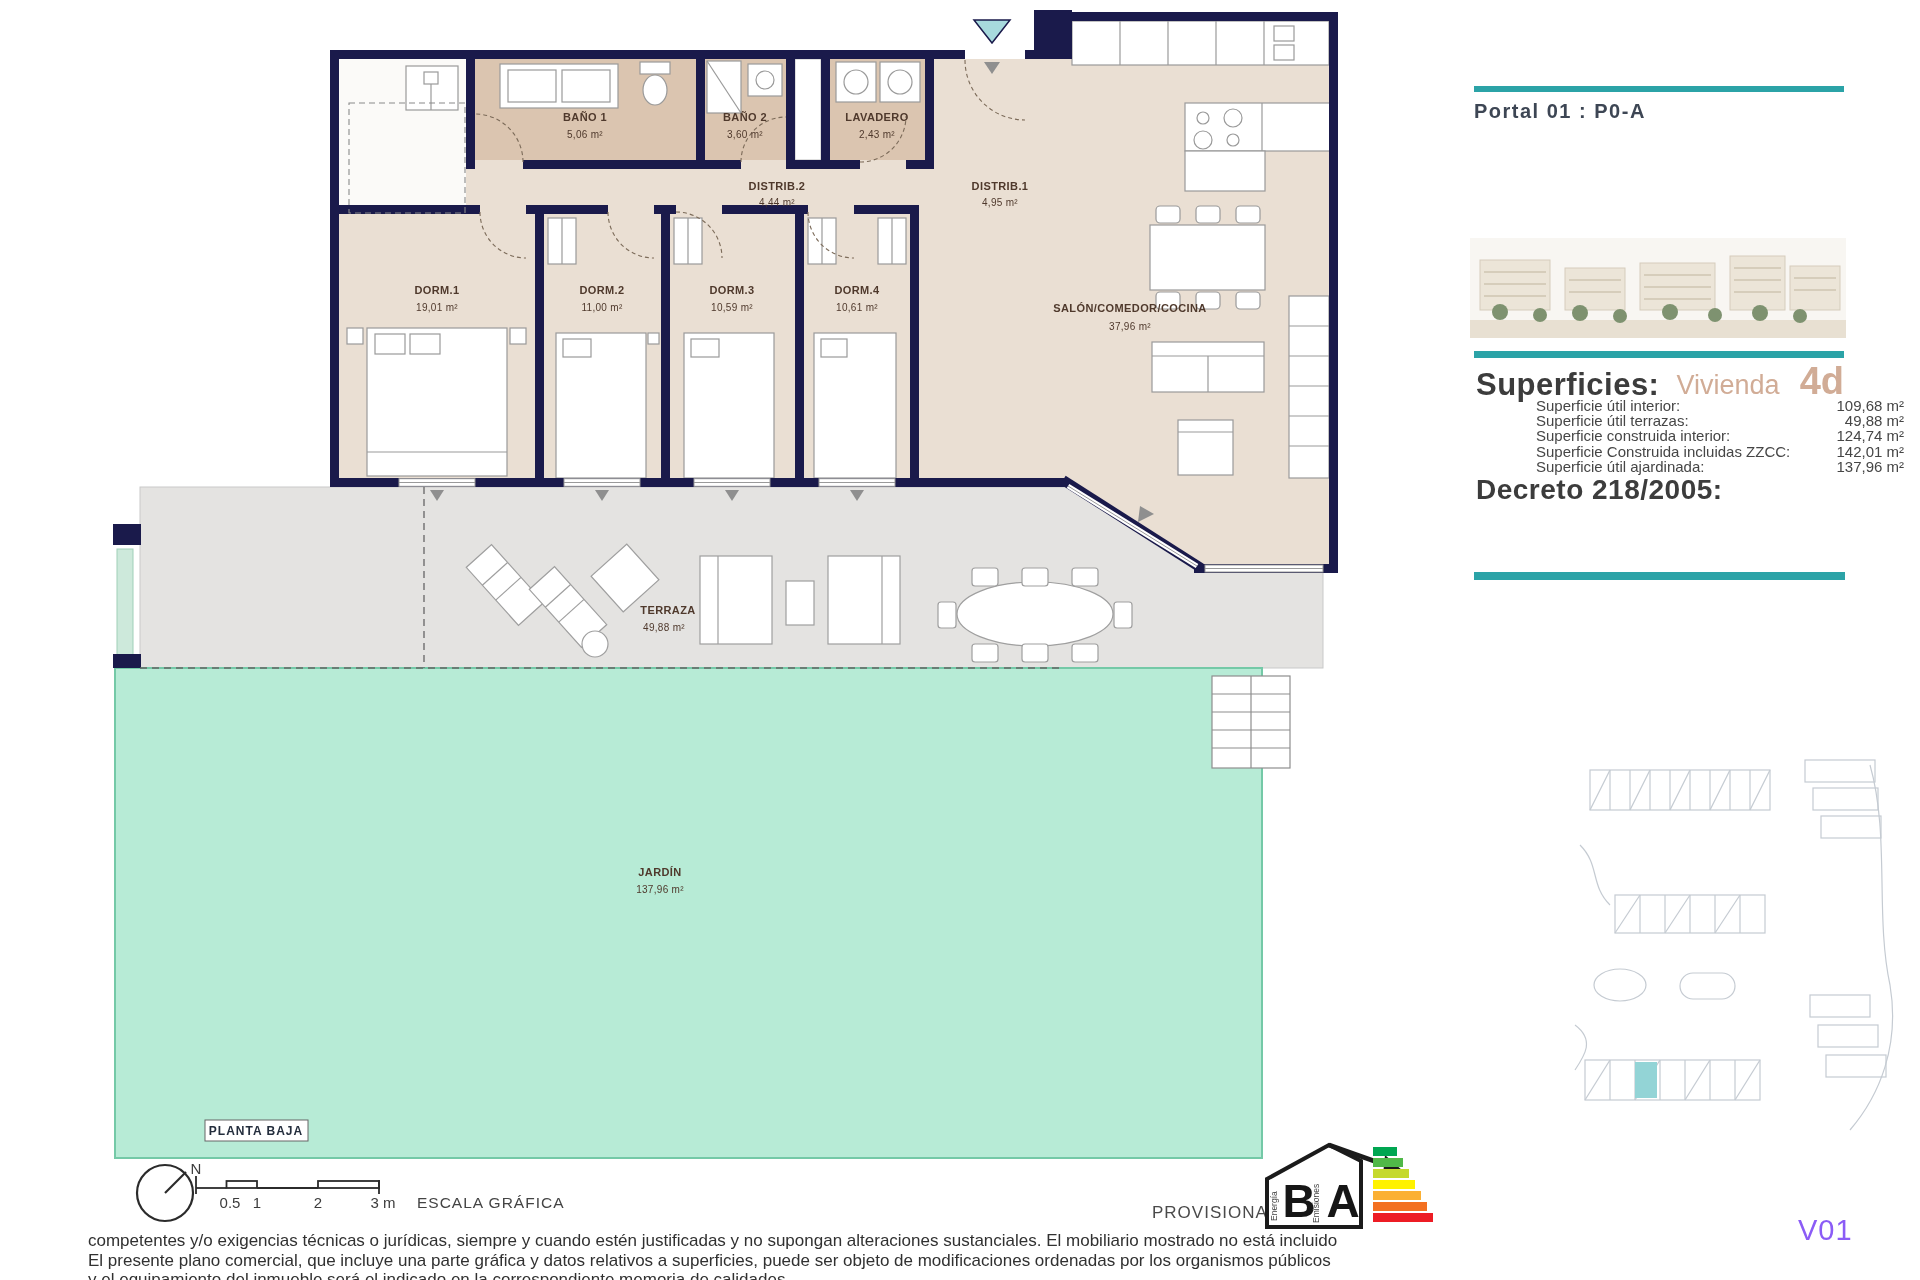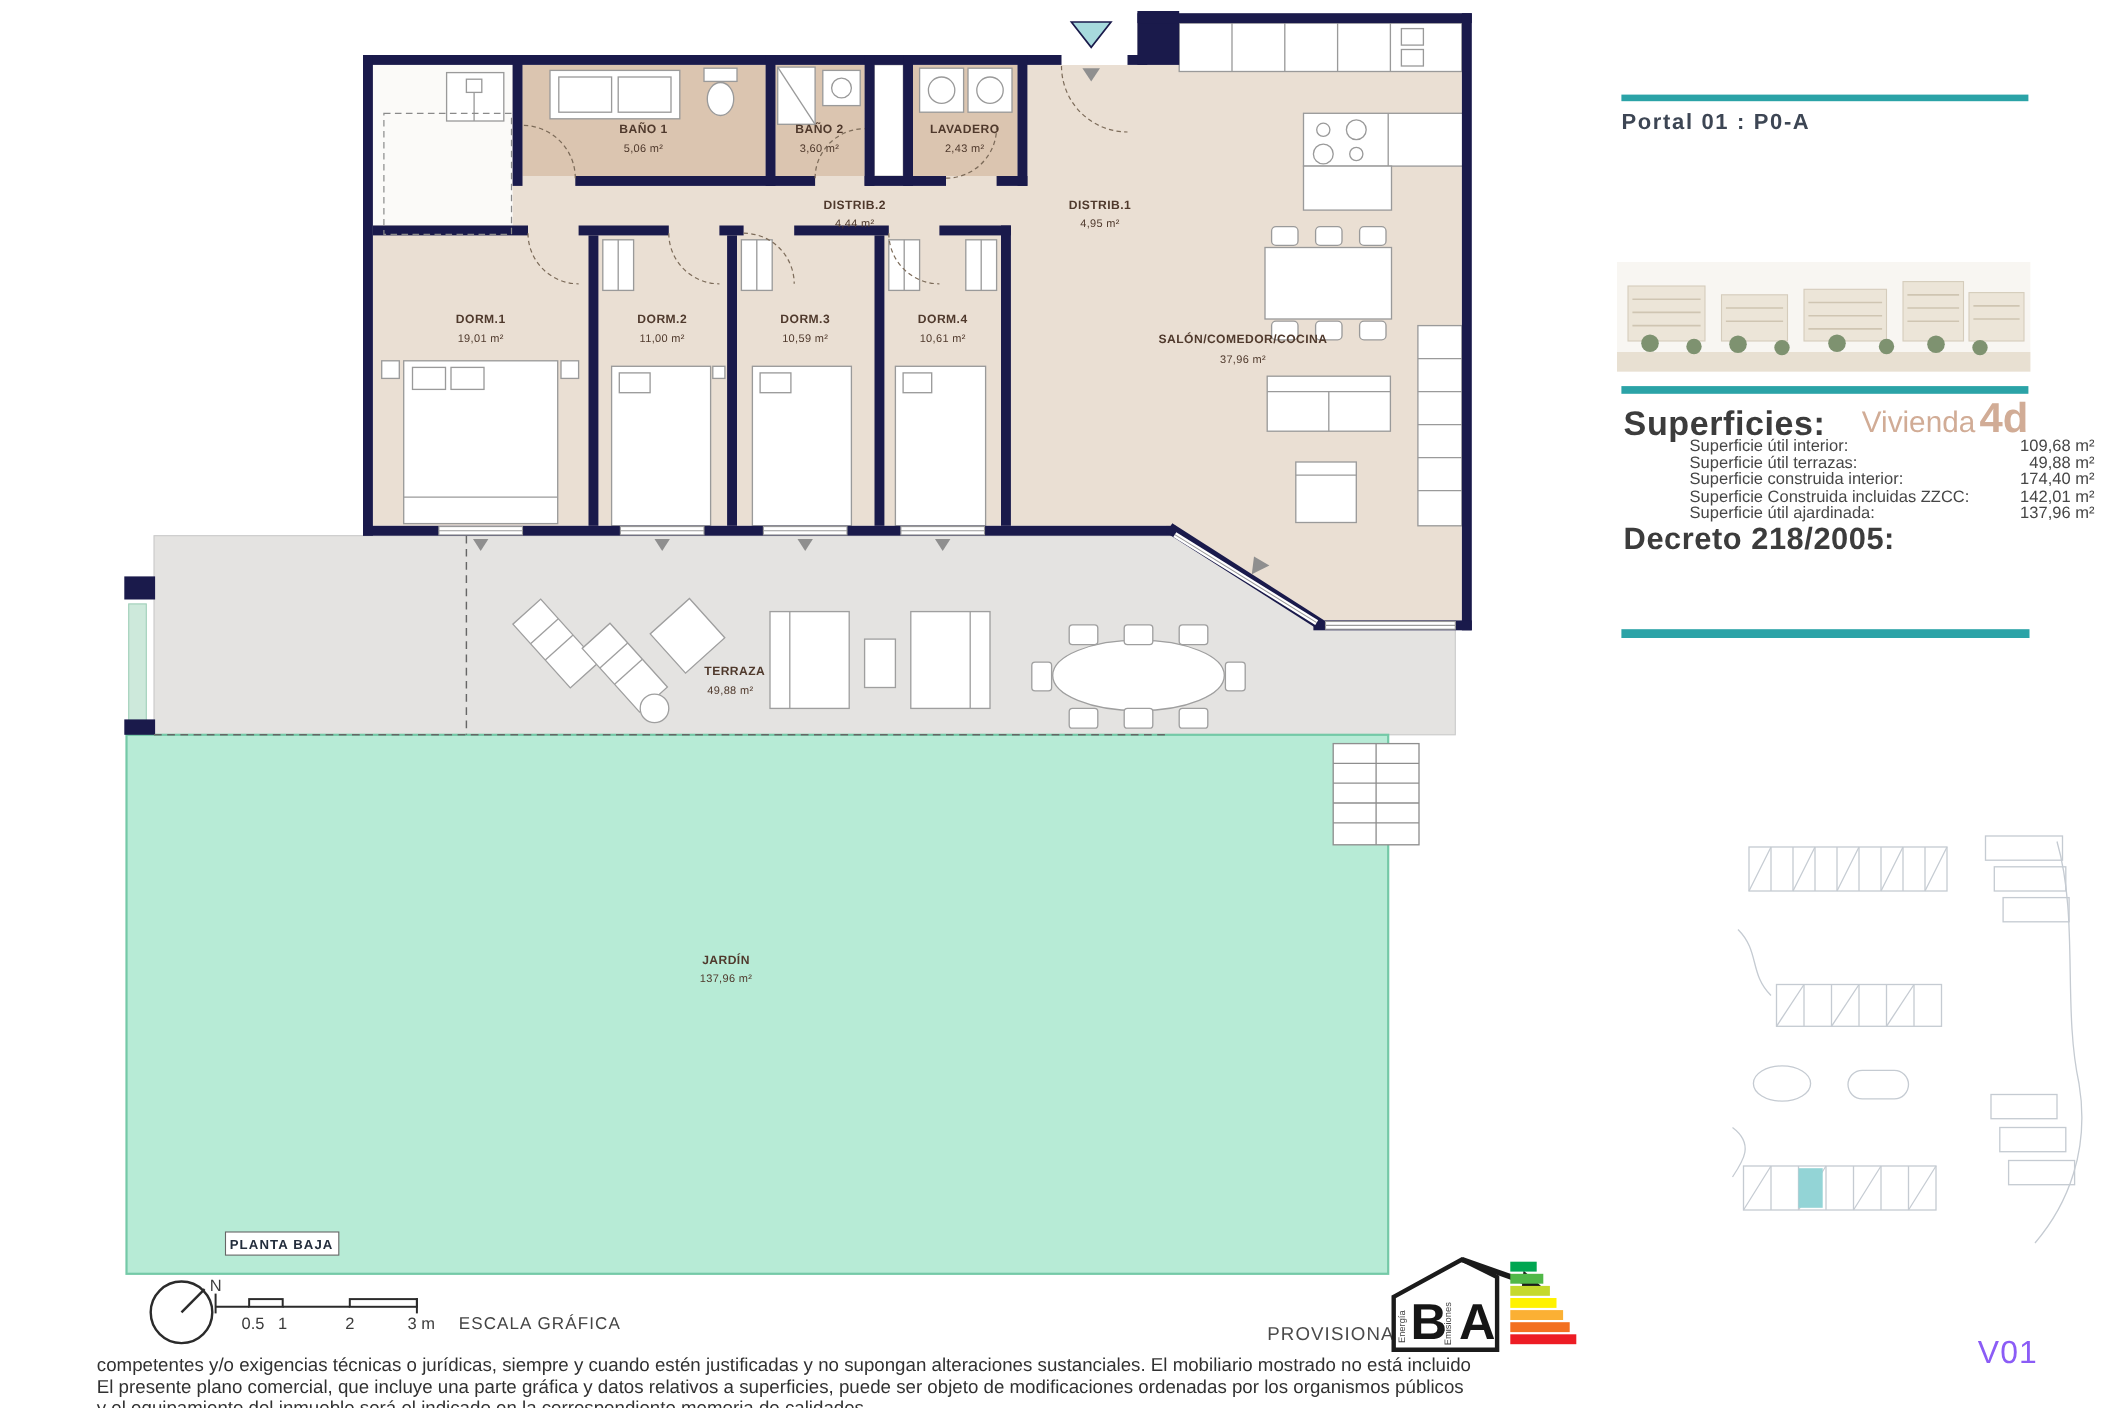--- a/index.html
+++ b/index.html
@@ -16,21 +16,21 @@
   .chip{font-family:"Liberation Sans",sans-serif;font-size:12px;fill:#232d3c;
         letter-spacing:1px;text-anchor:middle;font-weight:bold;}
   
   .rule{position:absolute;background:#2ba3a7;}
   #portal-title{position:absolute;left:1474px;top:100px;font-size:20px;color:#3d4654;
         font-weight:bold;letter-spacing:1.5px;}
   .sup-head{position:absolute;left:1476px;top:360px;width:368px;display:flex;
         justify-content:space-between;align-items:flex-end;}
   .sup-head .h{font-size:31px;color:#3c3c3c;font-weight:bold;letter-spacing:.5px;text-align:center;}
   .viv{color:#d1ac96;font-size:27px;}
-  .viv b{font-size:38px;font-weight:bold;margin-left:4px;}
+  .viv b{font-size:38px;font-weight:bold;margin-left:20px;}
   .rows{position:absolute;left:1536px;width:368px;color:#464646;font-size:15px;}
   .rows .r{display:flex;justify-content:space-between;line-height:15.2px;}
   .dec-head{position:absolute;left:1476px;top:474px;font-size:28px;color:#3c3c3c;
         font-weight:bold;letter-spacing:.5px;}
   #v01{position:absolute;left:1798px;top:1214px;font-size:29px;color:#8b5cf6;letter-spacing:1px;}
   
   #provisional{position:absolute;left:1152px;top:1203px;font-size:17px;color:#4a4a4a;
         letter-spacing:1px;}
   #disclaimer{position:absolute;left:88px;top:1231px;width:1400px;font-size:17px;
         color:#313131;line-height:19.5px;}
@@ -347,21 +347,21 @@
   <div class="r">
         <span>Superficie útil interior:</span>
         <span>109,68 m²</span>
       </div>
   <div class="r">
         <span>Superficie útil terrazas:</span>
         <span>49,88 m²</span>
       </div>
   <div class="r">
         <span>Superficie construida interior:</span>
-        <span>174,40 m²</span>
+        <span>124,74 m²</span>
       </div>
   <div class="r">
         <span>Superficie Construida incluidas ZZCC:</span>
         <span>142,01 m²</span>
       </div>
   <div class="r">
         <span>Superficie útil ajardinada:</span>
         <span>137,96 m²</span>
       </div>
 </div>

